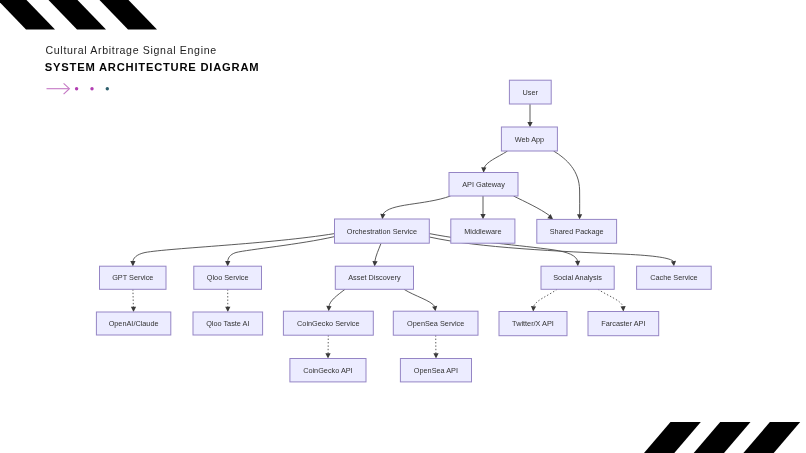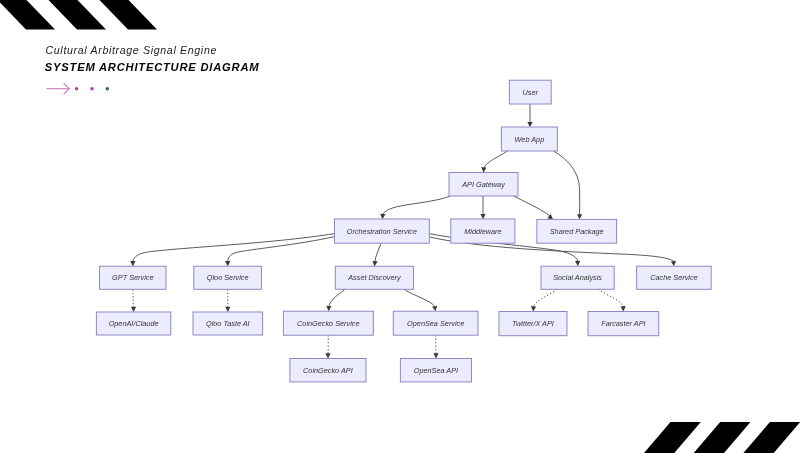--- a/index.html
+++ b/index.html
@@ -1,16 +1,16 @@
 <!DOCTYPE html>
 <html><head>
 <meta charset="utf-8">
 <style>
   html,body{margin:0;padding:0;background:#ffffff;}
-  #canvas{position:relative;width:806px;height:453px;overflow:hidden;background:#ffffff;font-style:italic;}
+  #canvas{position:relative;width:806px;height:453px;overflow:hidden;background:#ffffff;}
   svg{display:block;}
   .node rect{fill:#ECECFF;stroke:#9585c5;stroke-width:1;}
   .node text{font-family:"Liberation Sans",sans-serif;font-size:7.3px;fill:#333333;text-anchor:middle;}
   .edge{fill:none;stroke:#484848;stroke-width:0.9;}
   .edge.dot{stroke-dasharray:1.4,2.0;}
   .ah{fill:#3a3a3a;stroke:none;}
 </style>
 </head>
 <body>
 <div id="canvas">

